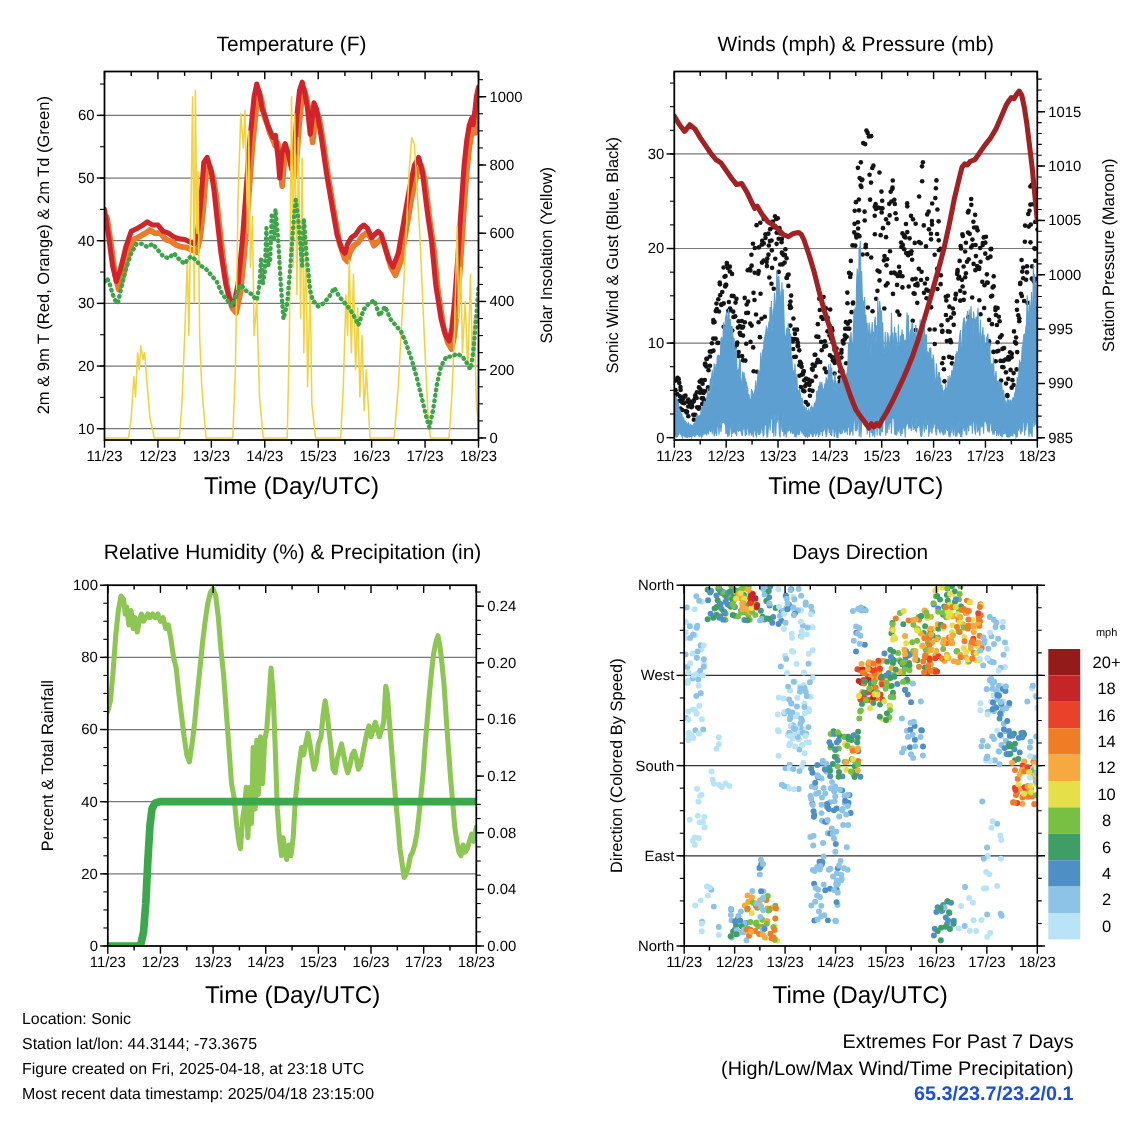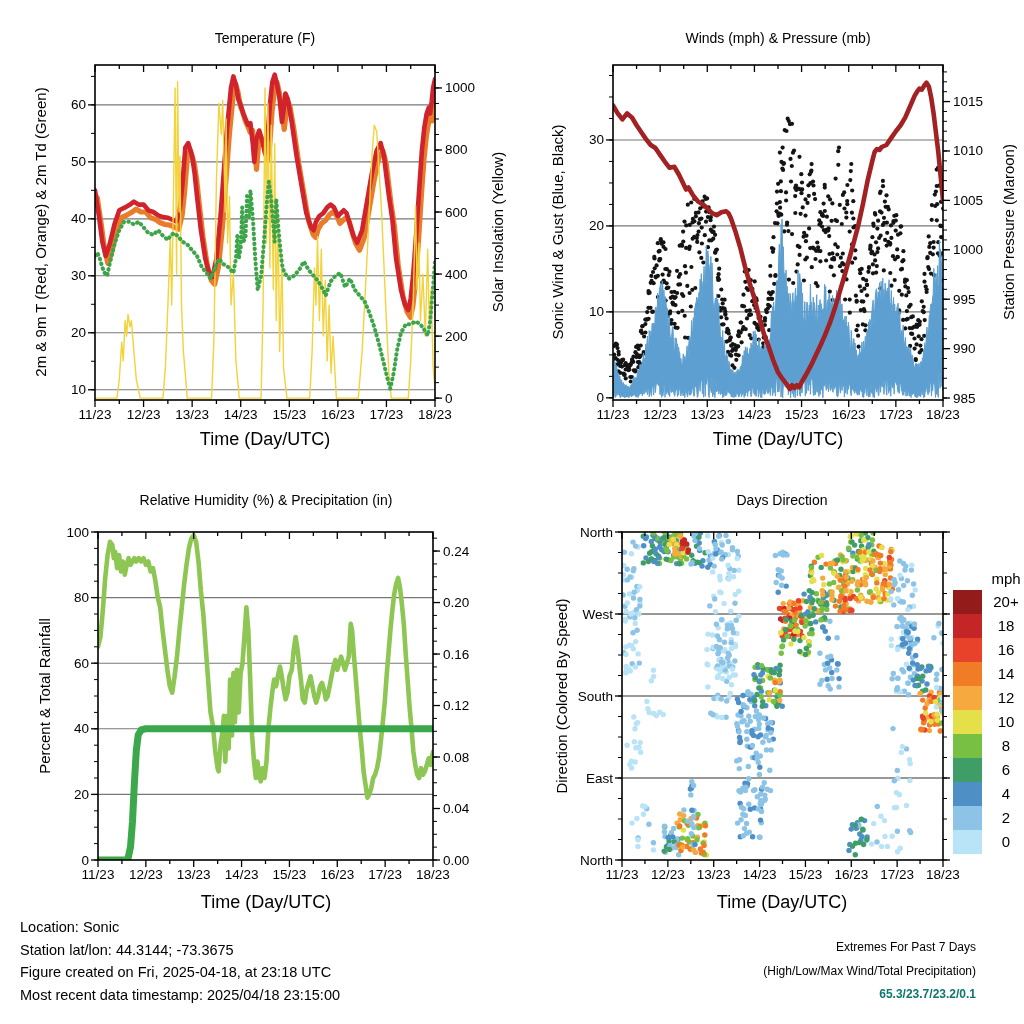--- a/index.html
+++ b/index.html
@@ -1,25 +1,25 @@
 <!DOCTYPE html>
 <html><head>
 <meta charset="utf-8">
 <style>
   html,body{margin:0;padding:0;background:#fff}
   #canvas{position:relative;width:1024px;height:1024px;background:#fff;
           font-family:"Liberation Sans",sans-serif;overflow:hidden;color:#000}
   #plot{position:absolute;left:0;top:0}
   .abs{position:absolute;white-space:nowrap}
-  .title{font-size:14px;transform:translateX(-50%)}
-  .xlabel{font-size:18px;transform:translateX(-50%)}
+  .title{font-size:19px;transform:translateX(-50%)}
+  .xlabel{font-size:22px;transform:translateX(-50%)}
   .ylab{font-size:15px;transform:translate(-50%,-50%) rotate(-90deg)}
-  .cbarlab{font-size:15px;transform:translateX(-50%)}
+  .cbarlab{font-size:10px;transform:translateX(-50%)}
   .foot{font-size:14.5px;line-height:22.6px}
-  .ext{font-size:12px;line-height:23.6px;text-align:right}
+  .ext{font-size:18px;line-height:23.6px;text-align:right}
   .ext-vals{font-weight:bold}
   svg text{font-family:"Liberation Sans",sans-serif;fill:#000}
 </style>
 </head>
 <body>
 
 <div id="canvas">
   <svg id="plot" width="1024" height="1024" viewBox="0 0 1024 1024">
       <clipPath id="clip0">
         <rect x="95" y="65" width="340" height="335"></rect>
@@ -2514,16 +2514,16 @@
 
   <div class="abs foot" style="left:20px;top:916px">
     <div>Location: Sonic</div>
     <div>Station lat/lon: 44.3144; -73.3675</div>
     <div>Figure created on Fri, 2025-04-18, at 23:18 UTC</div>
     <div>Most recent data timestamp: 2025/04/18 23:15:00</div>
   </div>
 
   <div class="abs ext" style="right:48px;top:936px">
     <div>Extremes For Past 7 Days</div>
-    <div>(High/Low/Max Wind/Total Precipitation)</div>
-    <div class="ext-vals" style="color: #0f766e;">65.3/23.7/23.2/0.1</div>
+    <div>(High/Low/Max Wind/Time Precipitation)</div>
+    <div class="ext-vals" style="color: #1d4ed8;">65.3/23.7/23.2/0.1</div>
   </div>
 </div>
 
 </body></html>

